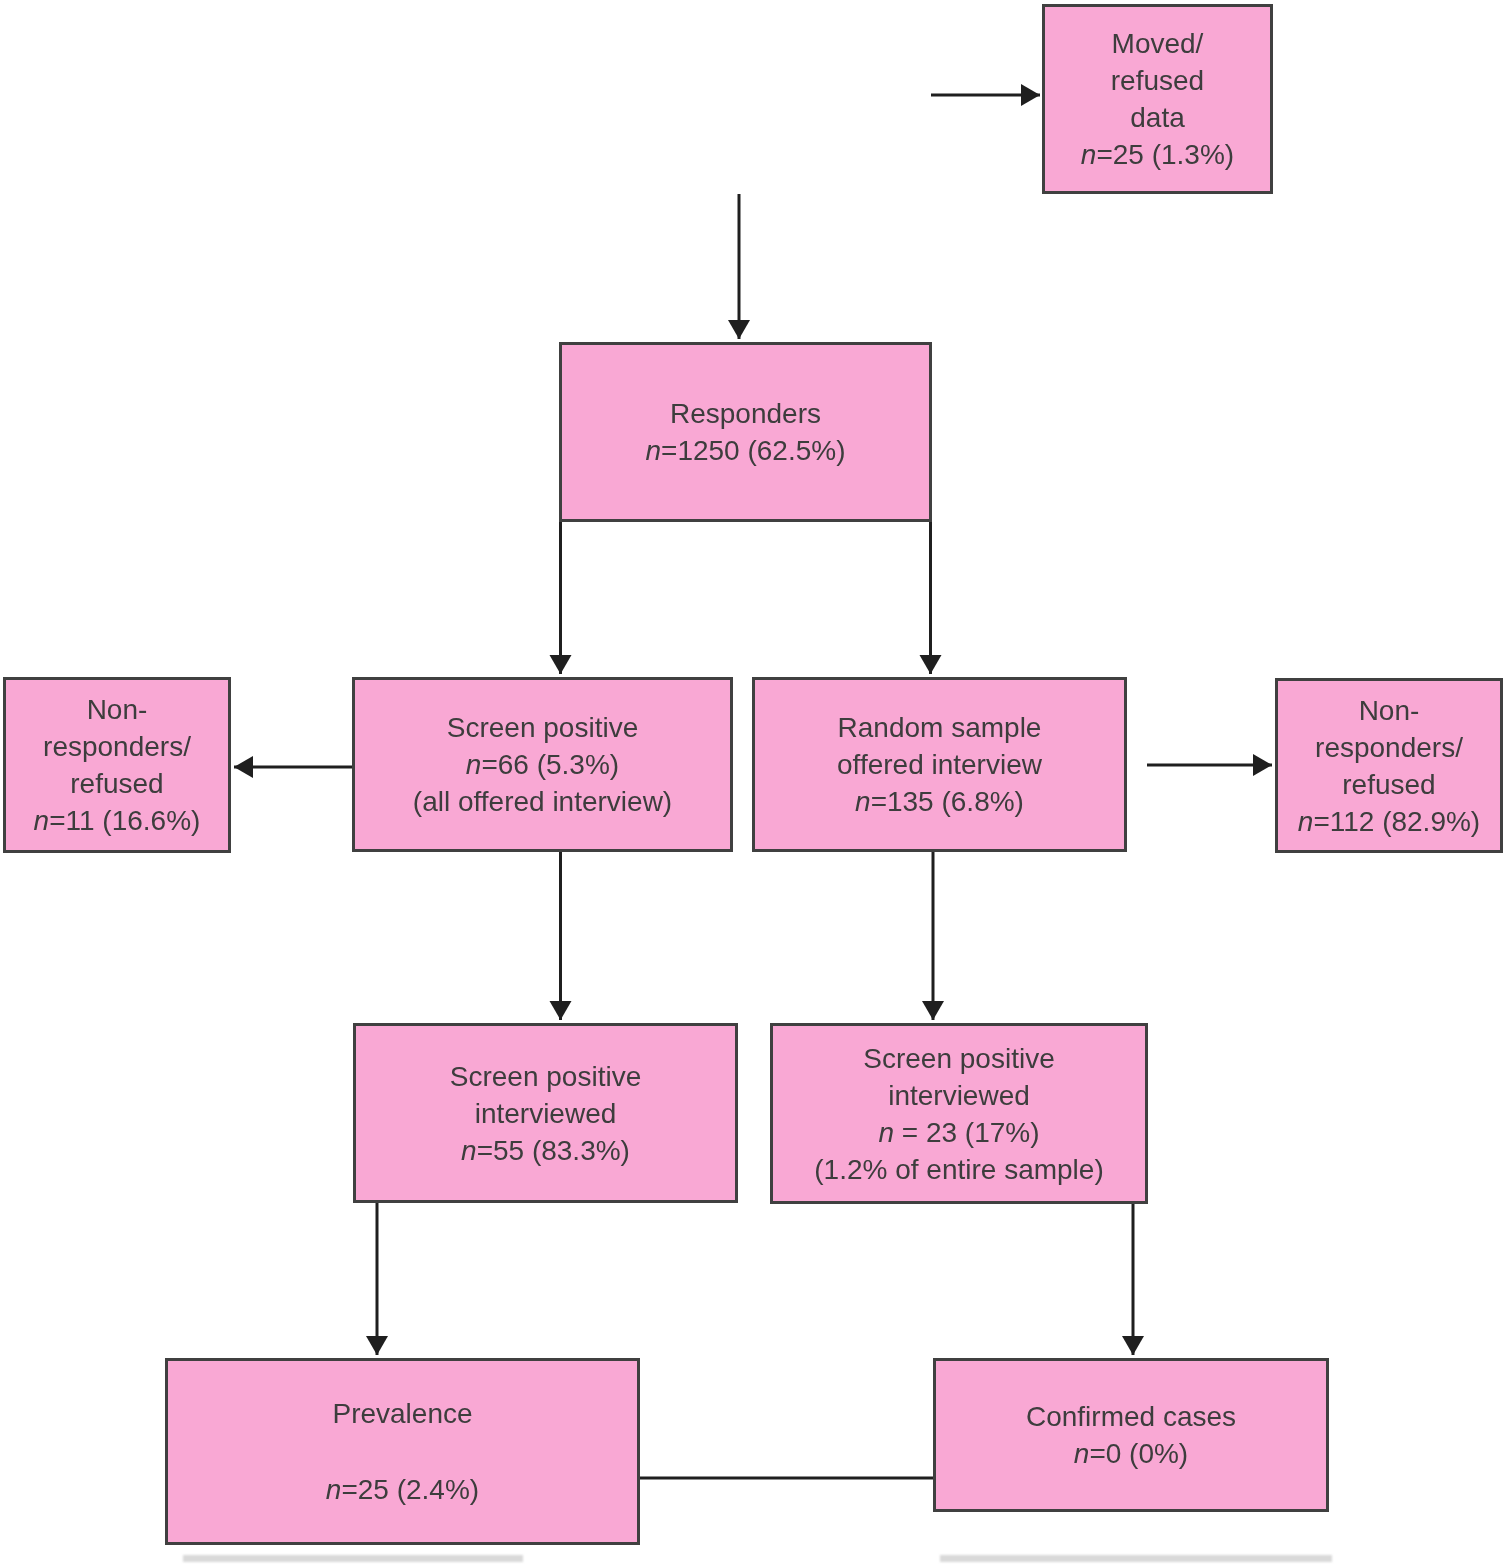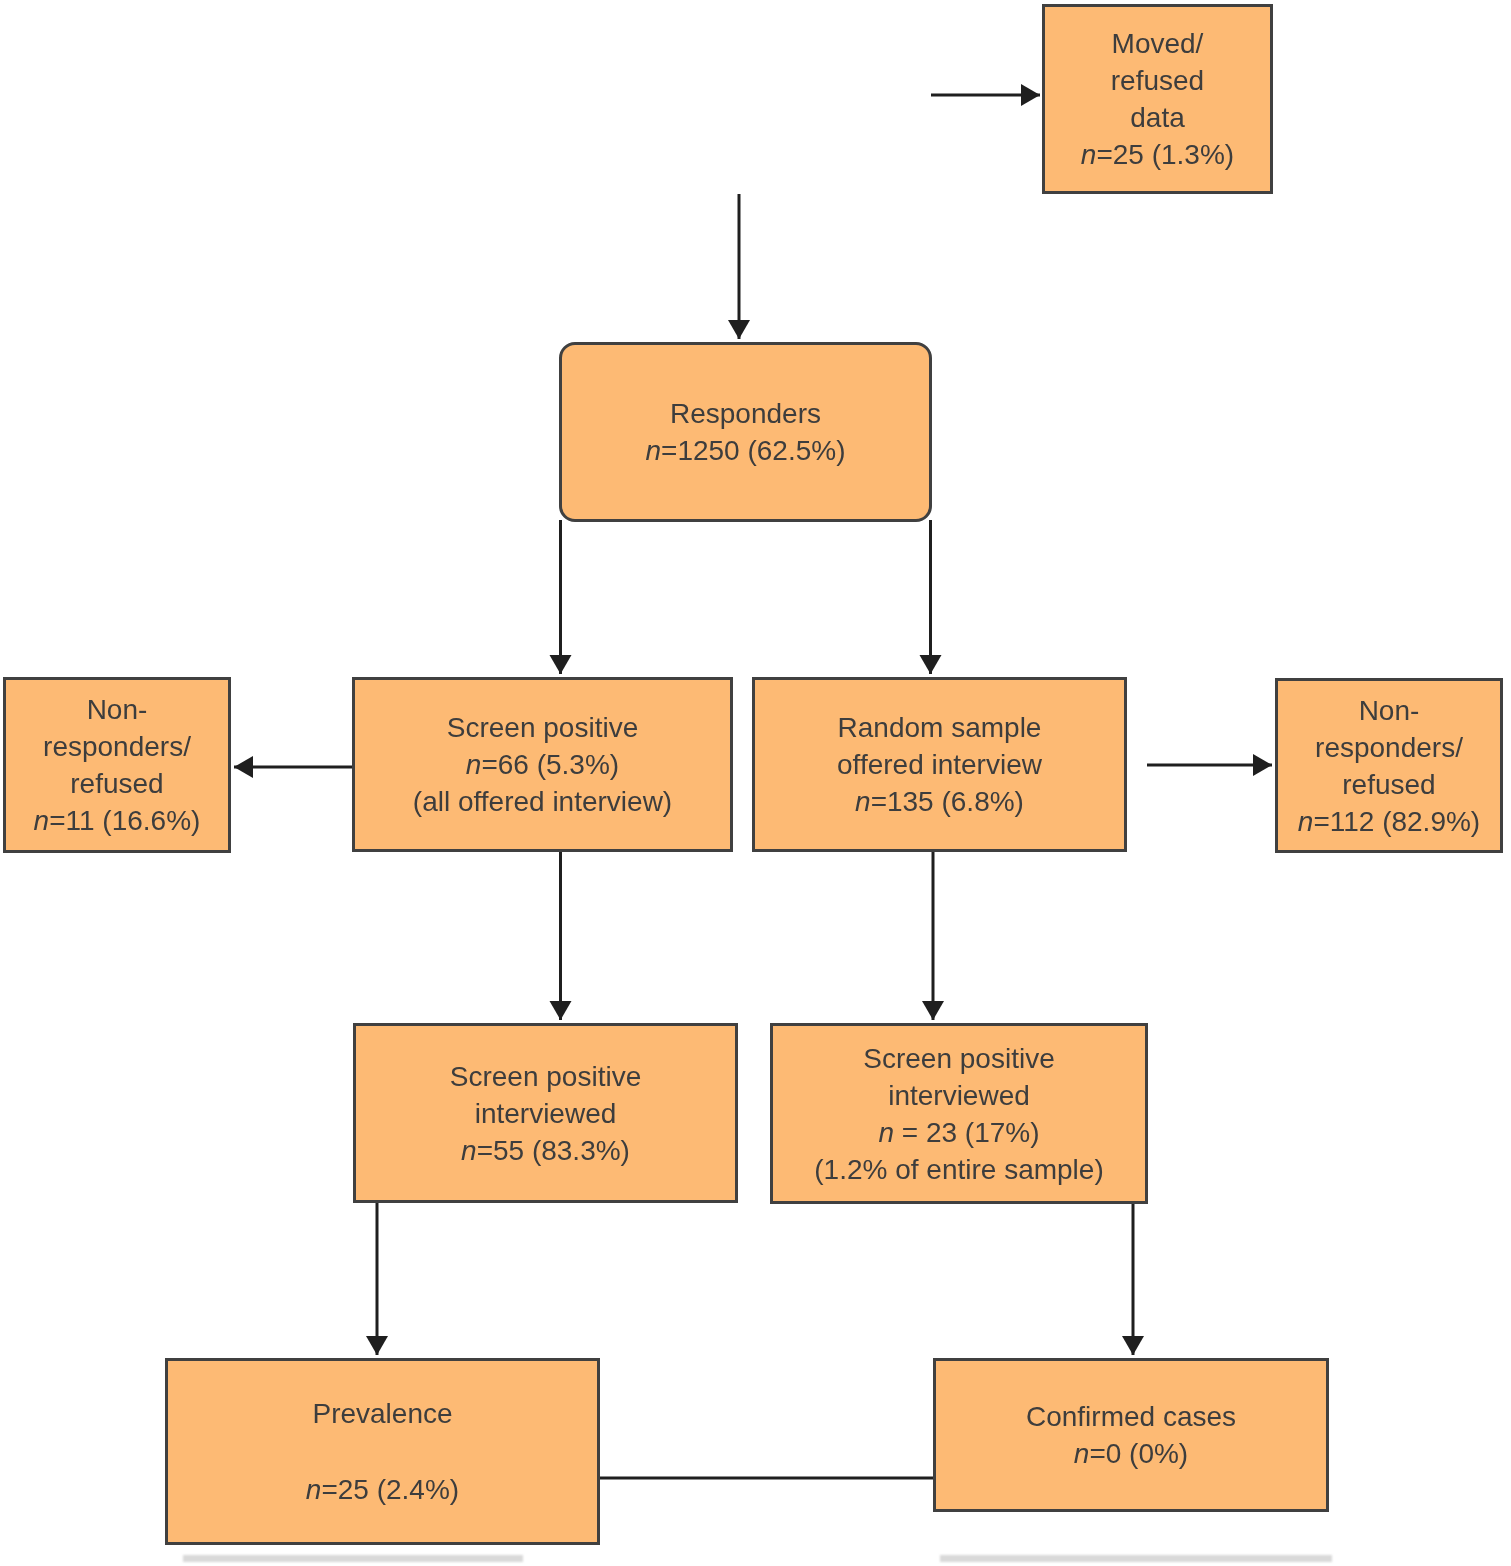--- a/index.html
+++ b/index.html
@@ -23,41 +23,41 @@
   }
   .connectors line {
     stroke: var(--arrow, #1f1f1f);
     stroke-width: 3;
   }
   .arrowhead-path { fill: var(--arrow, #1f1f1f); }
   .box {
     position: absolute;
     box-sizing: border-box;
     border: 3px solid var(--box-border, #404040);
-    background: #fdba74;
+    background: #f9a8d4;
     display: flex;
     flex-direction: column;
     justify-content: center;
     align-items: center;
     text-align: center;
     font-size: 28px;
     line-height: 37px;
   }
   .box .line { white-space: pre; }
   
   .b-screened    { left: 555px;  top: 4px;    width: 376px; height: 190px; }
   .b-moved       { left: 1042px; top: 4px;    width: 231px; height: 190px; }
-  .b-responders  { left: 559px;  top: 342px;  width: 373px; height: 180px; border-radius: 16px; }
+  .b-responders  { left: 559px;  top: 342px;  width: 373px; height: 180px; }
   .b-screenpos   { left: 352px;  top: 677px;  width: 381px; height: 175px; }
   .b-random      { left: 752px;  top: 677px;  width: 375px; height: 175px; }
   .b-nonresp-l   { left: 3px;    top: 677px;  width: 228px; height: 176px; }
   .b-nonresp-r   { left: 1275px; top: 678px;  width: 228px; height: 175px; }
   .b-spint-l     { left: 353px;  top: 1023px; width: 385px; height: 180px; }
   .b-spint-r     { left: 770px;  top: 1023px; width: 378px; height: 181px; }
-  .b-prevalence  { left: 165px;  top: 1358px; width: 435px; height: 187px; gap: 39px; }
+  .b-prevalence  { left: 165px;  top: 1358px; width: 475px; height: 187px; gap: 39px; }
   .b-confirmed   { left: 933px;  top: 1358px; width: 396px; height: 154px; }
   .remnant {
     position: absolute;
     top: 1555px;
     height: 7px;
     background: var(--crop-remnant, #d9d9d9);
     filter: blur(1.2px);
   }
   .remnant-l { left: 183px; width: 340px; }
   .remnant-r { left: 940px; width: 392px; }

